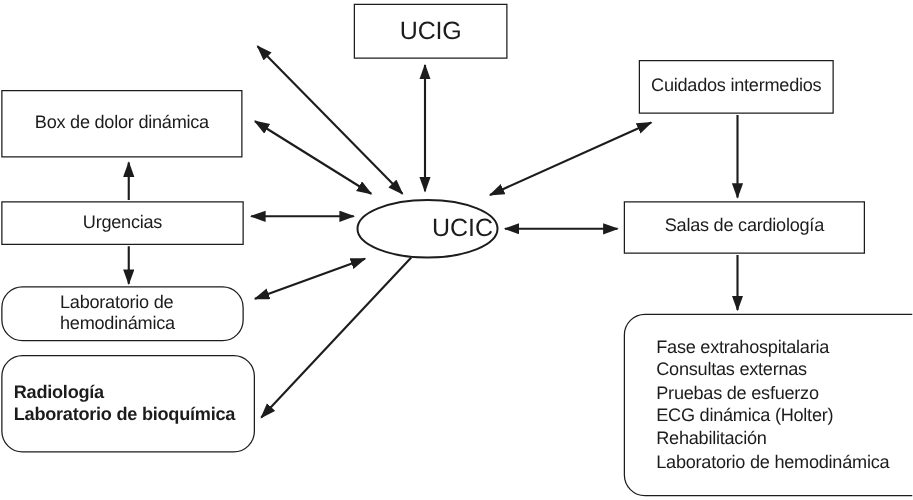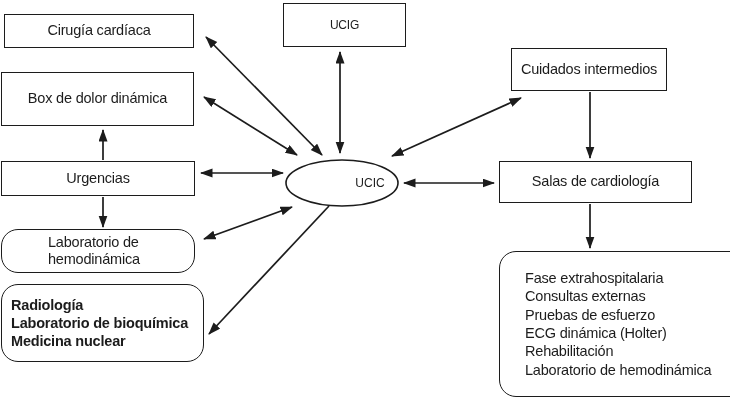--- a/index.html
+++ b/index.html
@@ -8,21 +8,21 @@
     font-family:"Liberation Sans","DejaVu Sans",sans-serif;color:#1c1c1c;
   }
   .arrows{position:absolute;left:0;top:0;width:730px;height:400px;z-index:1;}
   .node{
     position:absolute;z-index:2;background:#ffffff;border:1.6px solid #1c1c1c;
     box-sizing:border-box;display:flex;align-items:center;justify-content:center;
     font-size:14.5px;letter-spacing:-0.2px;line-height:1.2;text-align:center;
   }
   .node.multiline{flex-direction:column;align-items:flex-start;justify-content:center;text-align:left;border-radius:17px;}
   .node .ln{white-space:nowrap;}
-  .big{font-size:12px;}
+  .big{font-size:20px;}
   .ellipse-label{
     position:absolute;z-index:3;display:flex;align-items:center;justify-content:center;
     background:transparent;border:none;
   }
 </style>
 </head>
 <body>
 
 <div class="canvas">
 
@@ -49,23 +49,20 @@
       <line x1="329" y1="206" x2="209" y2="334" marker-end="url(#ahE)"></line>
       <line x1="103" y1="160" x2="103" y2="130" marker-end="url(#ahE)"></line>
       <line x1="103" y1="197" x2="103" y2="227" marker-end="url(#ahE)"></line>
       <line x1="590" y1="92" x2="590" y2="158" marker-end="url(#ahE)"></line>
       <line x1="590" y1="204" x2="590" y2="248" marker-end="url(#ahE)"></line>
 
       <ellipse cx="342" cy="183" rx="56" ry="23" fill="#ffffff" stroke-width="1.6"></ellipse>
     </g>
   </svg>
 
-  <div class="node" style="left:4px;top:14px;width:190px;height:34px;">
-    <span class="ln">Cirugía cardíaca</span>
-  </div>
 
   <div class="node big" style="left:283px;top:3px;width:123px;height:44px;">
     <span class="ln">UCIG</span>
   </div>
 
   <div class="node" style="left:511px;top:48px;width:156px;height:43px;align-items:center;">
     <span class="ln">Cuidados intermedios</span>
   </div>
 
   <div class="node" style="left:1px;top:72px;width:193px;height:54px;">
@@ -77,21 +74,20 @@
   </div>
 
   <div class="node multiline" style="left:1px;top:229px;width:194px;height:44px;padding-left:46px;">
     <span class="ln">Laboratorio de</span>
     <span class="ln">hemodinámica</span>
   </div>
 
   <div class="node multiline" style="left:1px;top:284px;width:203px;height:78px;padding-left:9px;line-height:1.25;font-weight:bold;">
     <span class="ln">Radiología</span>
     <span class="ln">Laboratorio de bioquímica</span>
-    <span class="ln">Medicina nuclear</span>
   </div>
 
   <div class="node" style="left:499px;top:161px;width:193px;height:42px;">
     <span class="ln">Salas de cardiología</span>
   </div>
 
   <div class="node multiline" style="left:499px;top:251px;width:252px;height:146px;padding-left:25px;line-height:1.26;">
     <span class="ln">Fase extrahospitalaria</span>
     <span class="ln">Consultas externas</span>
     <span class="ln">Pruebas de esfuerzo</span>

